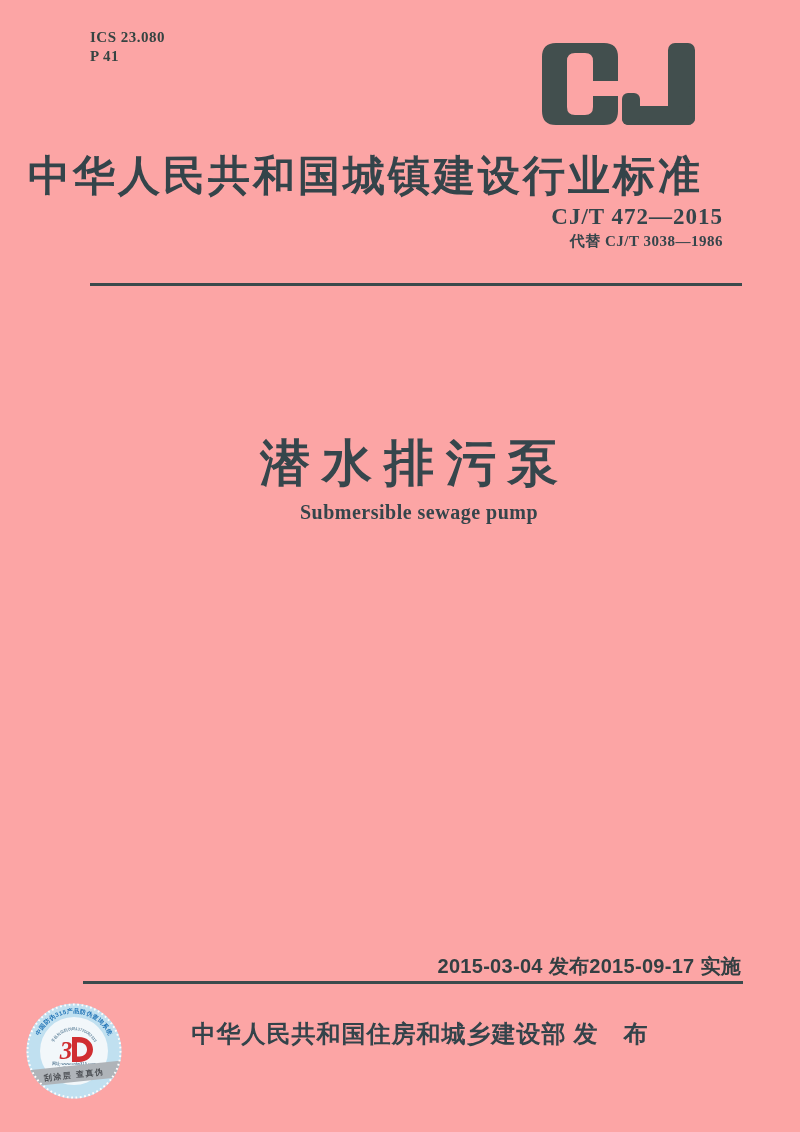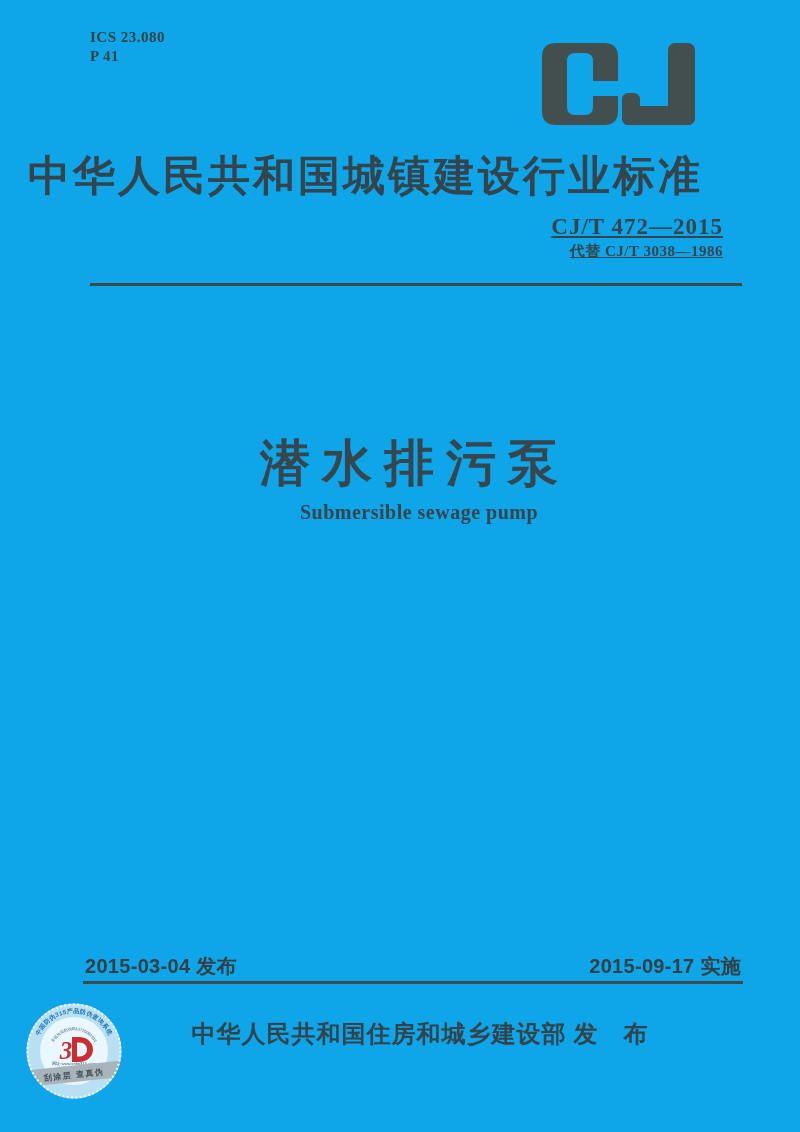--- a/index.html
+++ b/index.html
@@ -1,60 +1,60 @@
 <!DOCTYPE html>
 <html><head>
 <meta charset="utf-8">
 <style>
   html,body{margin:0;padding:0;background:#e8e8e8;}
   .page{
     position:relative;
     width:800px;height:1132px;
     margin:0 auto;
-    background:#0ea5e9;
+    background:#fca5a5;
     overflow:hidden;
     color:#32423f;
     font-family:"Liberation Serif", serif;
   }
   .ics{
     position:absolute;left:90px;top:28px;
     font-size:15px;font-weight:bold;line-height:19px;
     letter-spacing:0.5px;color:#354442;
   }
   .cj-logo{position:absolute;left:542px;top:43px;width:153px;height:82px;}
   .std-title{
     position:absolute;left:0;right:0;top:148px;
     padding-left:28px;
     font-size:42px;font-weight:bold;letter-spacing:3px;
     color:#34444a;white-space:nowrap;
   }
   .std-num{
-    position:absolute;right:77px;top:214px;
-    text-align:right;color:#35454b;text-decoration:underline;
+    position:absolute;right:77px;top:204px;
+    text-align:right;color:#35454b;
   }
   .std-num .num{font-size:23px;font-weight:bold;letter-spacing:1px;line-height:26px;}
   .std-num .replaces{font-size:15px;font-weight:bold;letter-spacing:0.5px;line-height:18px;margin-top:2px;}
   .rule{position:absolute;background:#3b4a4c;}
   .rule-top{left:90px;top:283px;width:652px;height:3px;}
   .rule-bottom{left:83px;top:981px;width:660px;height:3px;}
   .main-title{
     position:absolute;left:0;right:0;top:430px;
     text-align:center;padding-left:30px;
     font-size:50px;font-weight:bold;letter-spacing:12px;
     color:#36464c;white-space:nowrap;
   }
   .subtitle{
     position:absolute;left:0;right:0;top:501px;
     text-align:center;padding-left:38px;
     font-size:20px;font-weight:bold;letter-spacing:0.5px;
     color:#35454b;
   }
   .dates{
     position:absolute;left:85px;top:953px;width:656px;
-    display:flex;justify-content:space-between;
+    display:flex;justify-content:flex-end;
     font-family:"Liberation Sans", sans-serif;
     font-size:20px;font-weight:bold;color:#333f42;
     letter-spacing:0.3px;
   }
   .publisher{
     position:absolute;left:0;right:0;top:1018px;
     text-align:center;padding-left:40px;
     font-size:24px;font-weight:bold;letter-spacing:1px;
     color:#33434a;white-space:nowrap;
   }

